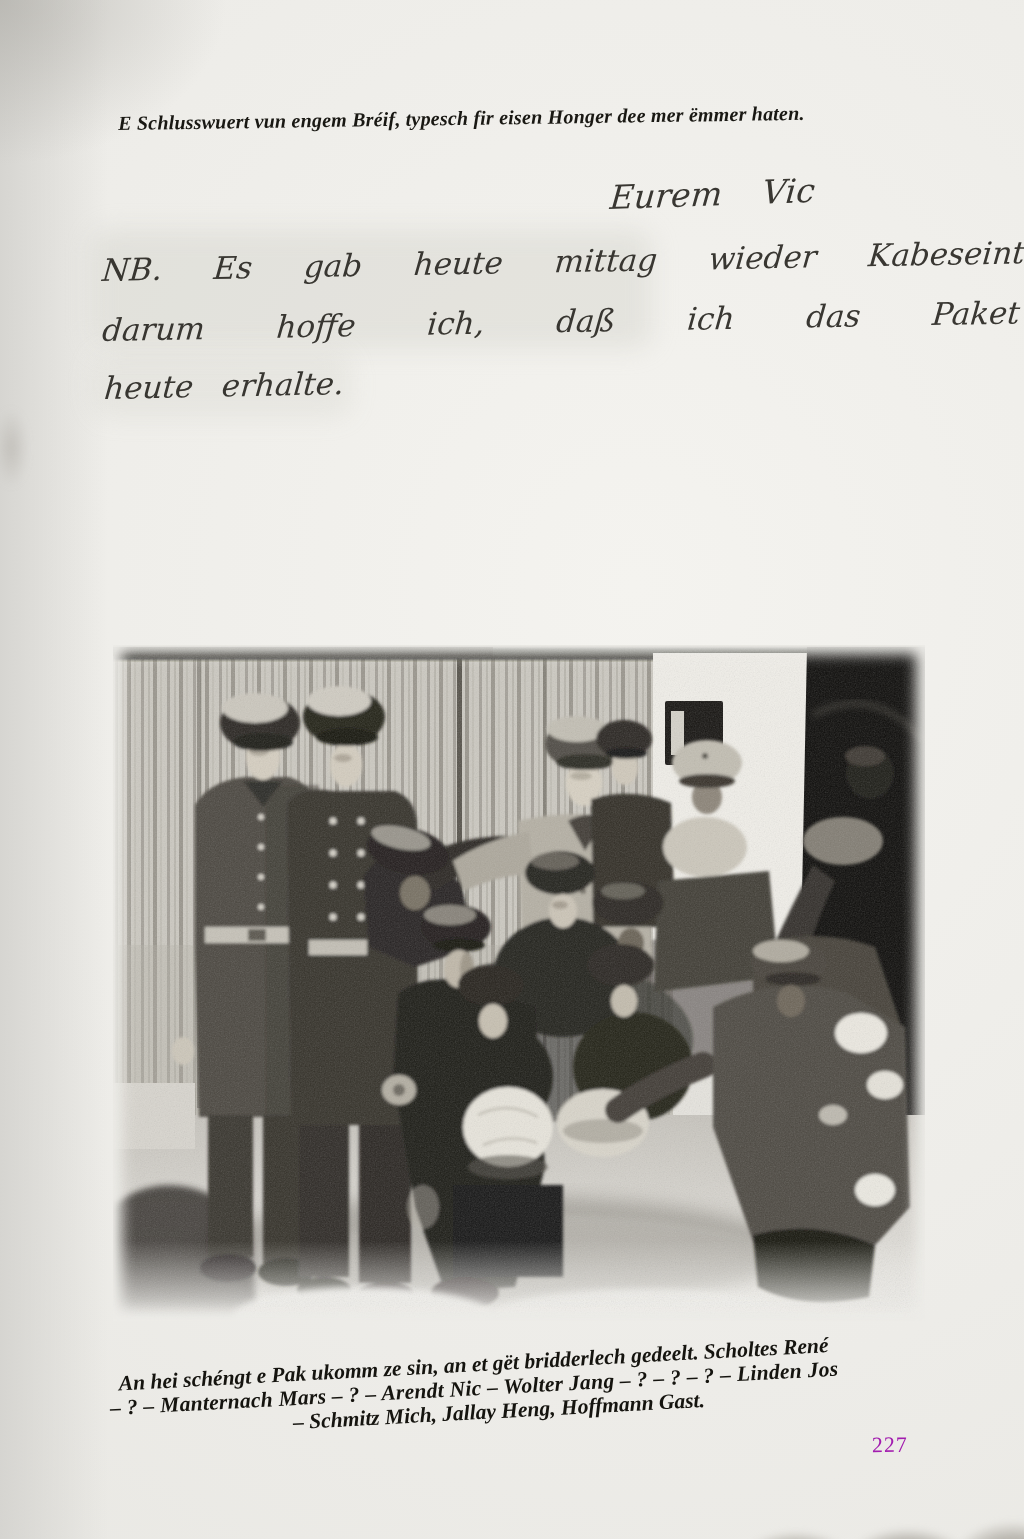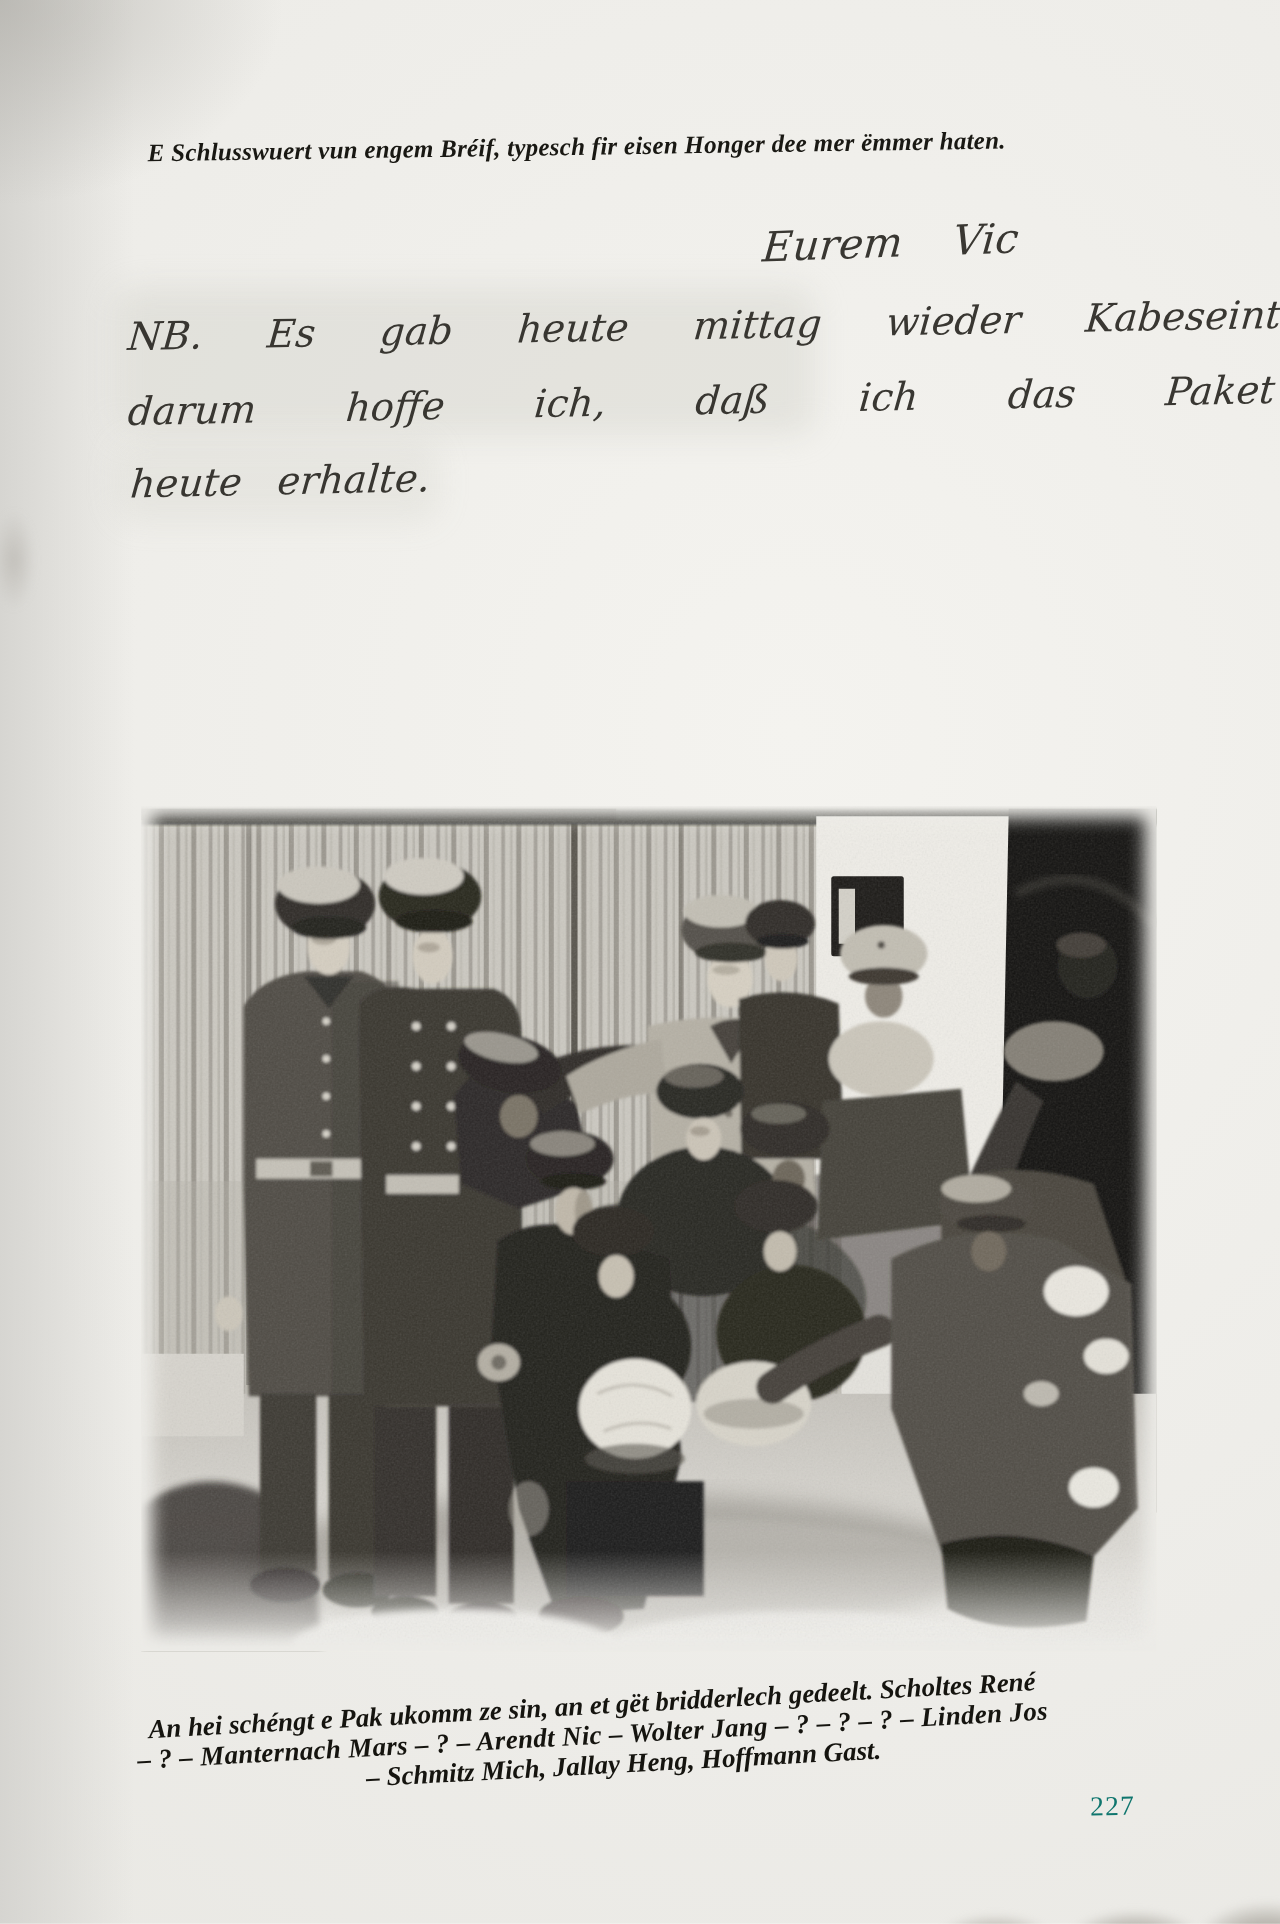--- a/index.html
+++ b/index.html
@@ -37,21 +37,21 @@
   }
   .caption-bottom{
     left:112px;top:1372px;width:830px;
     font-style:italic;font-weight:bold;font-size:21.5px;line-height:24px;
     transform:rotate(-3.1deg);transform-origin:left bottom;color:#15140f;
   }
   .caption-bottom .l1{margin-left:10px;white-space:nowrap;}
   .caption-bottom .l2{margin-left:0px;white-space:nowrap;letter-spacing:.3px;}
   .caption-bottom .l3{margin-left:182px;white-space:nowrap;}
   .page-number{
-    left:872px;top:1432px;font-size:22px;letter-spacing:1px;color:#0f766e;
+    left:872px;top:1432px;font-size:22px;letter-spacing:1px;color:#a21caf;
     transform:rotate(-1deg);
     text-align:right;
   }
   
   .hand{
     font-family:"DejaVu Serif", serif;font-style:italic;color:#2a2823;
     white-space:nowrap;opacity:.92;
   }
   .hand-salutation{
     left:612px;top:178px;font-size:33px;word-spacing:30px;

